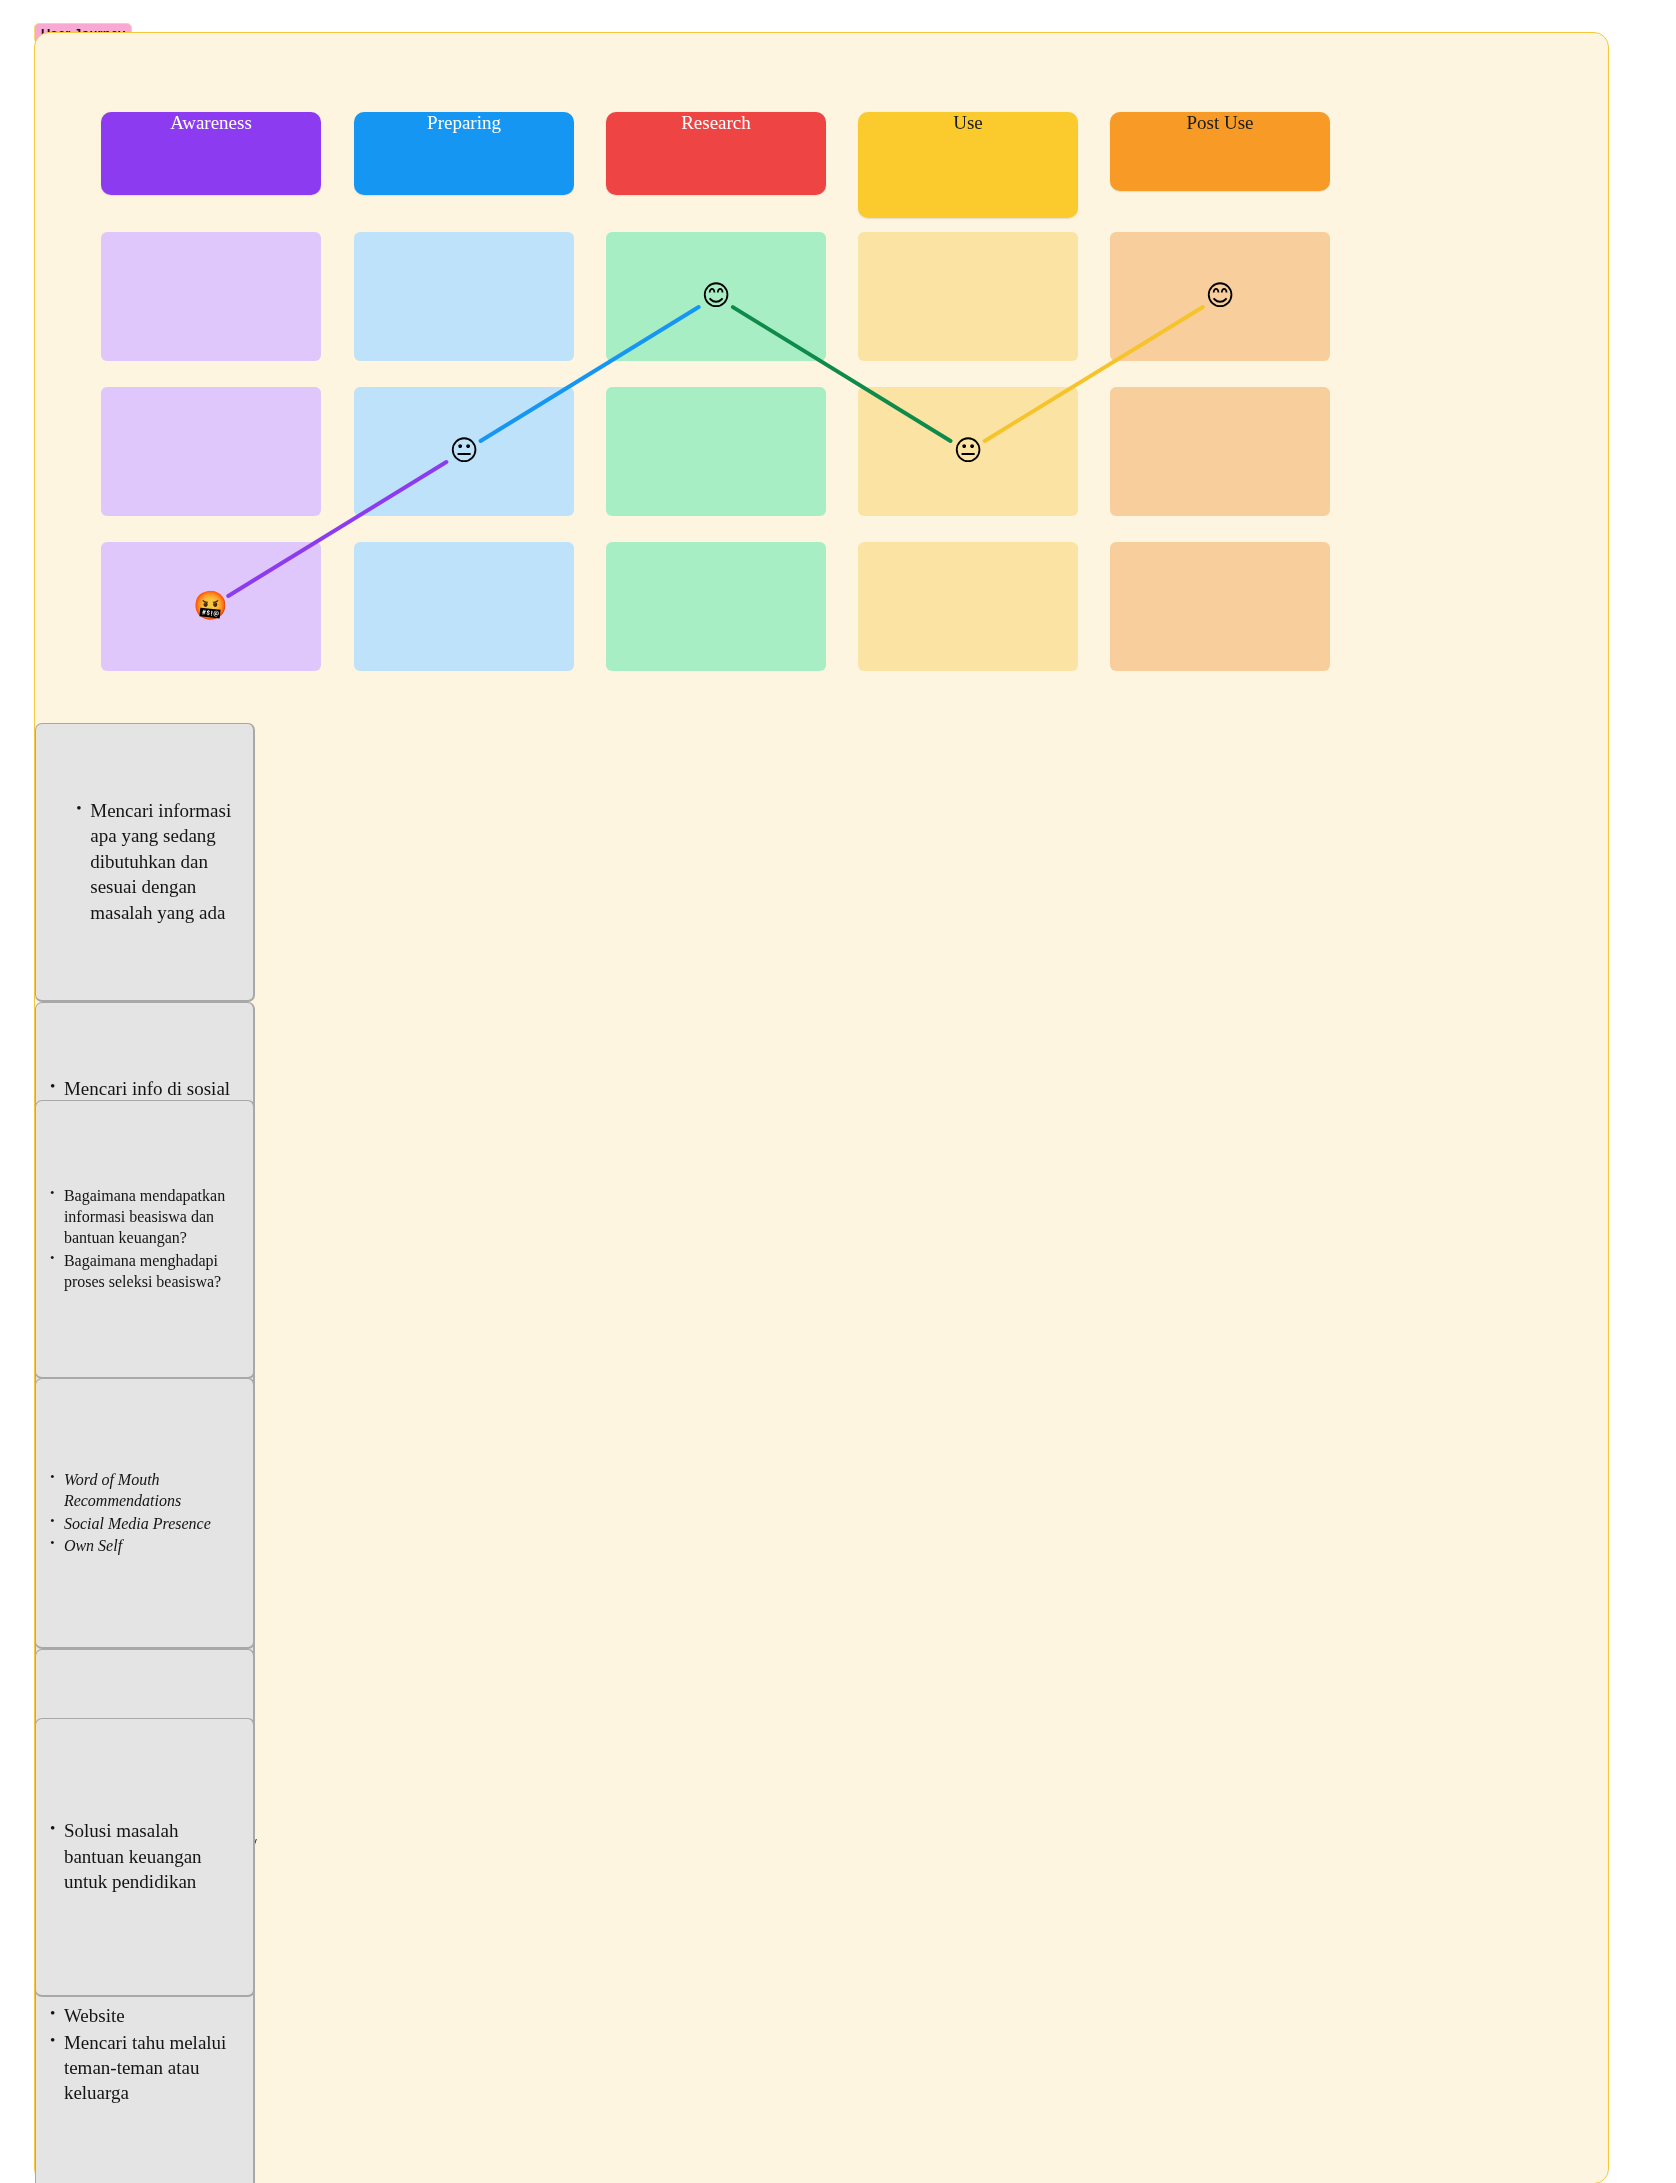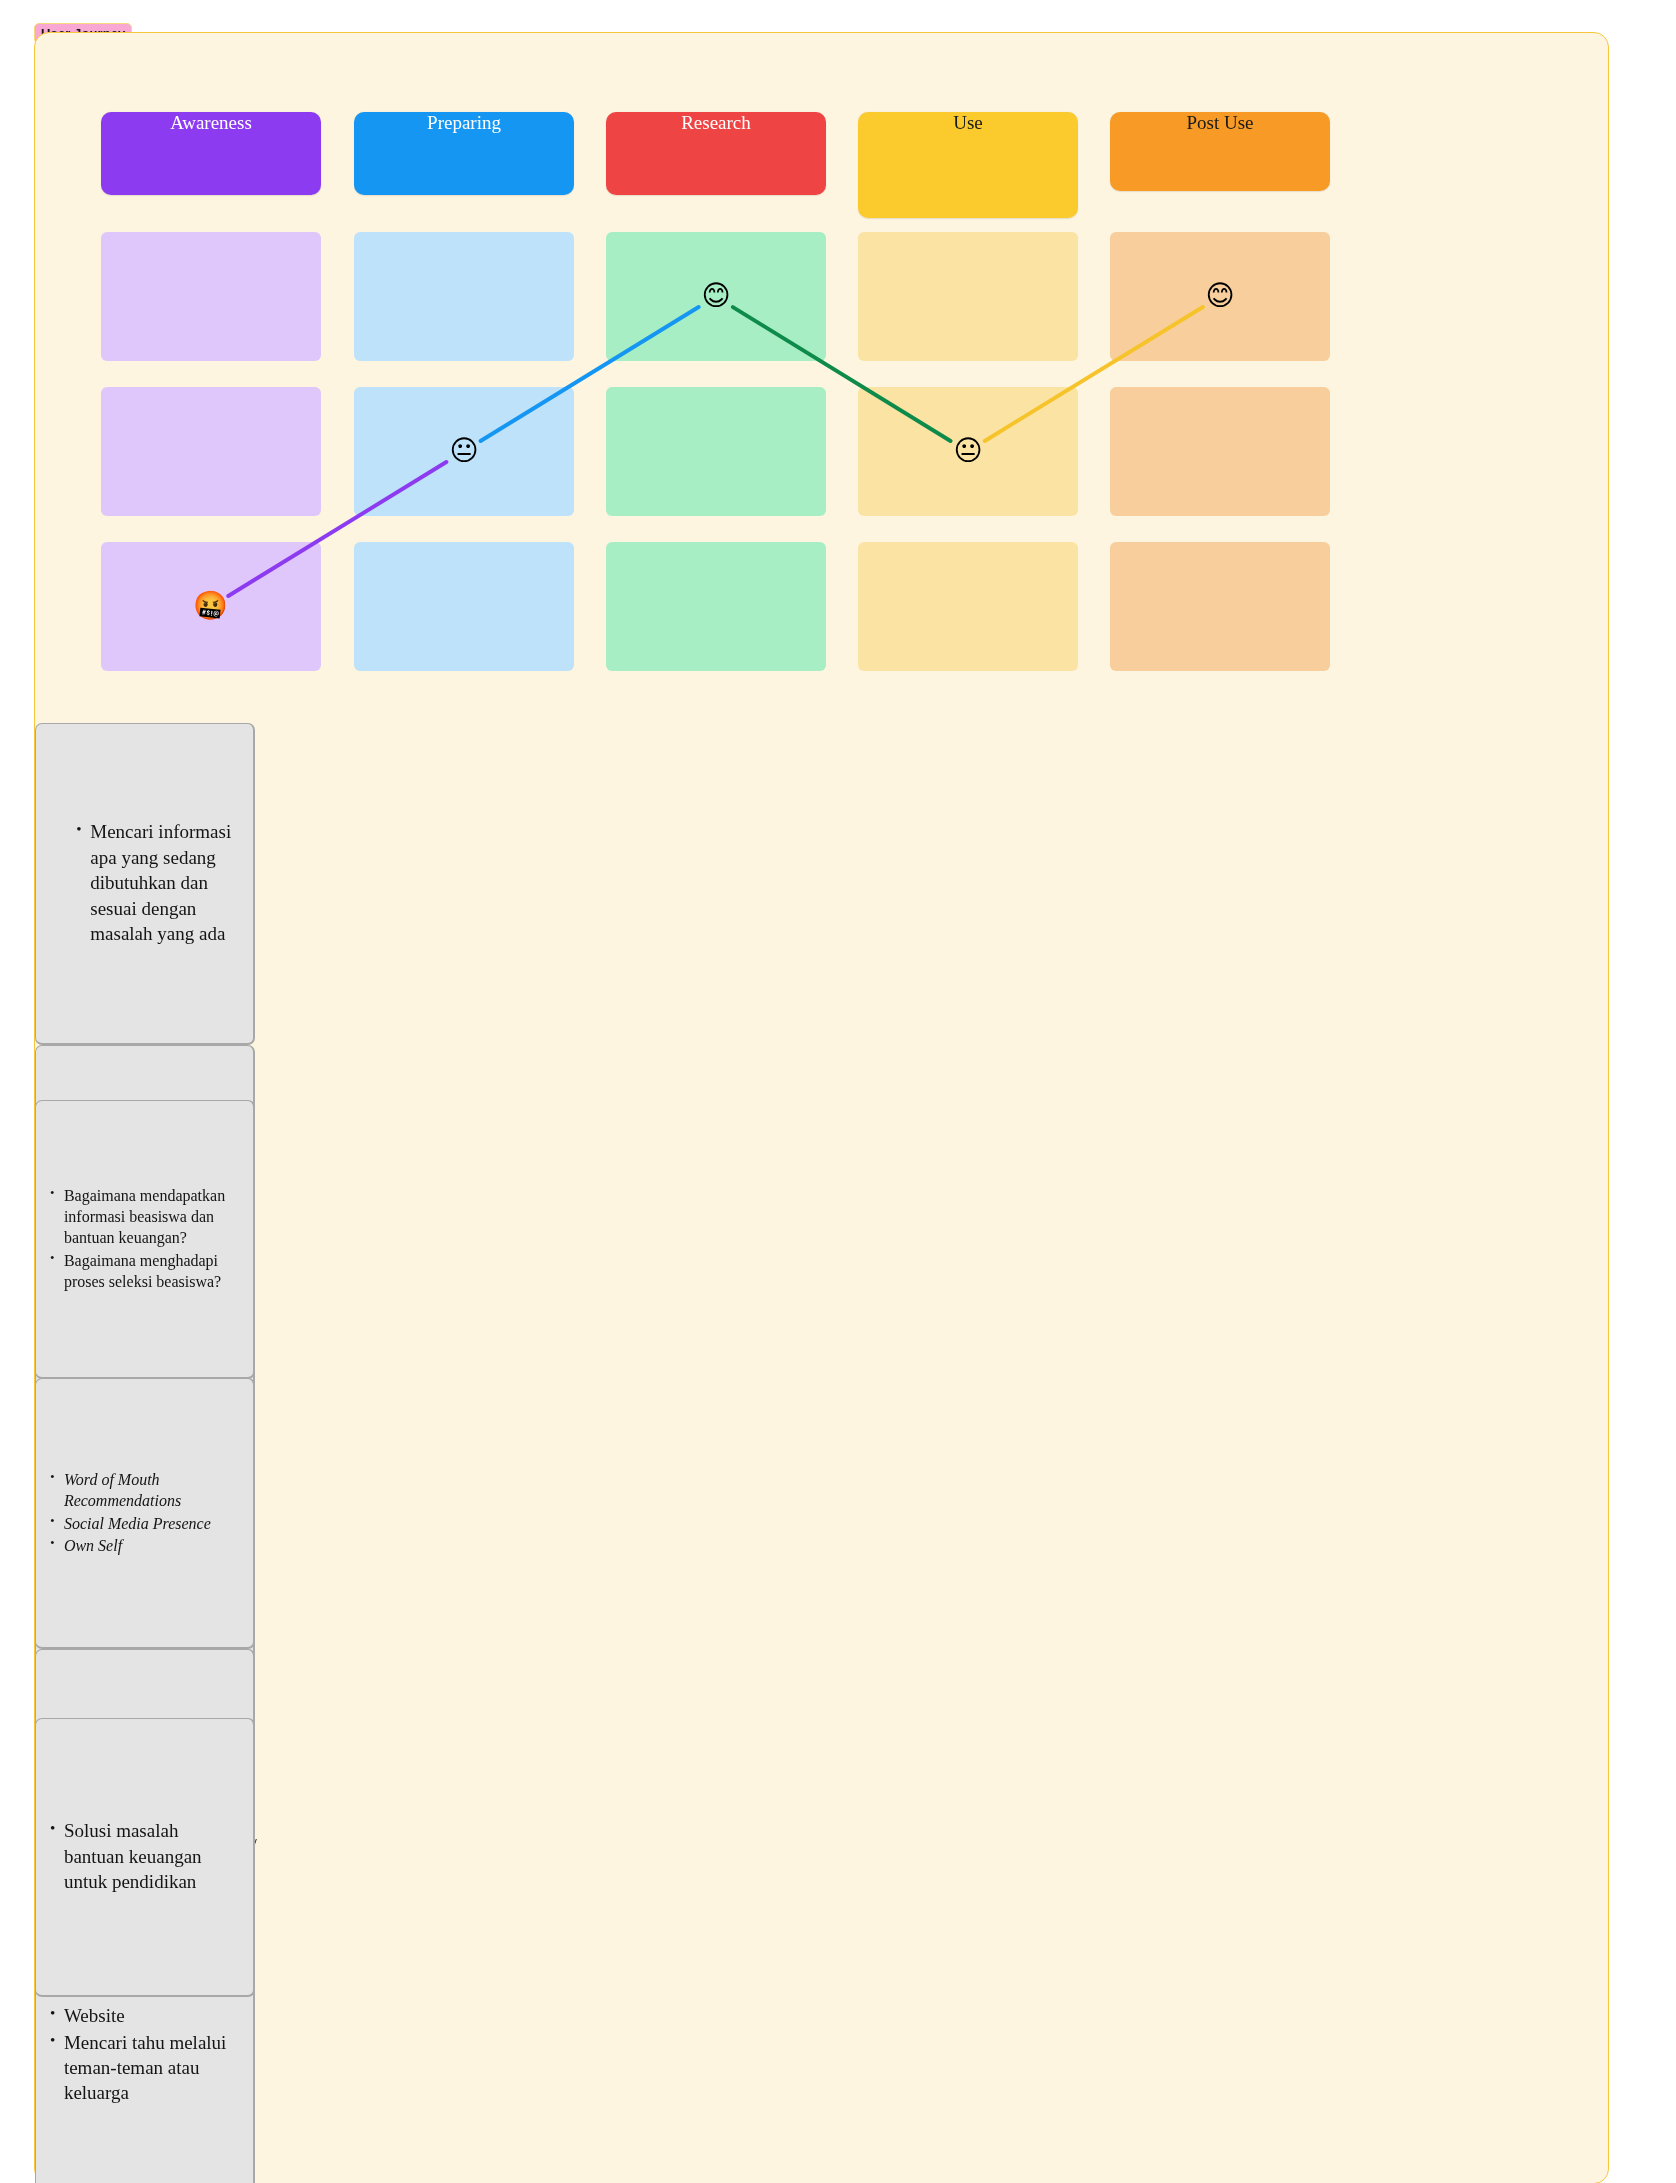--- a/index.html
+++ b/index.html
@@ -148,21 +148,21 @@
           <div class="emoji" style="left: 429px; top: 219px;">😐</div>
           <div class="emoji" style="left: 681px; top: 64px;">😊</div>
           <div class="emoji" style="left: 933px; top: 219px;">😐</div>
           <div class="emoji" style="left: 1185px; top: 64px;">😊</div>
         </div>
     </div>
 
     <div class="row" id="row-action" style="top: 690px; height: 279px;">
       <div class="rowlabel" style="top: 50%; transform: translateY(-50%);">Action</div>
       <div class="cells" id="action-cells">
-          <div class="card t-lg" style="left: 66px; top: 0px; width: 220px; height: 322px; padding-left: 36px;">
+          <div class="card t-lg" style="left: 66px; top: 0px; width: 220px; height: 279px; padding-left: 36px;">
             <ul>
               <li>Mencari informasi apa yang sedang dibutuhkan dan sesuai dengan masalah yang ada</li>
             </ul>
           </div>
           <div class="card t-lg" style="left: 319px; top: 0px; width: 220px; height: 279px;">
             <ul>
               <li>Mencari info di sosial media</li>
               <li>Browsing di Internet mengenai tips beasiswa</li>
             </ul>
           </div>

